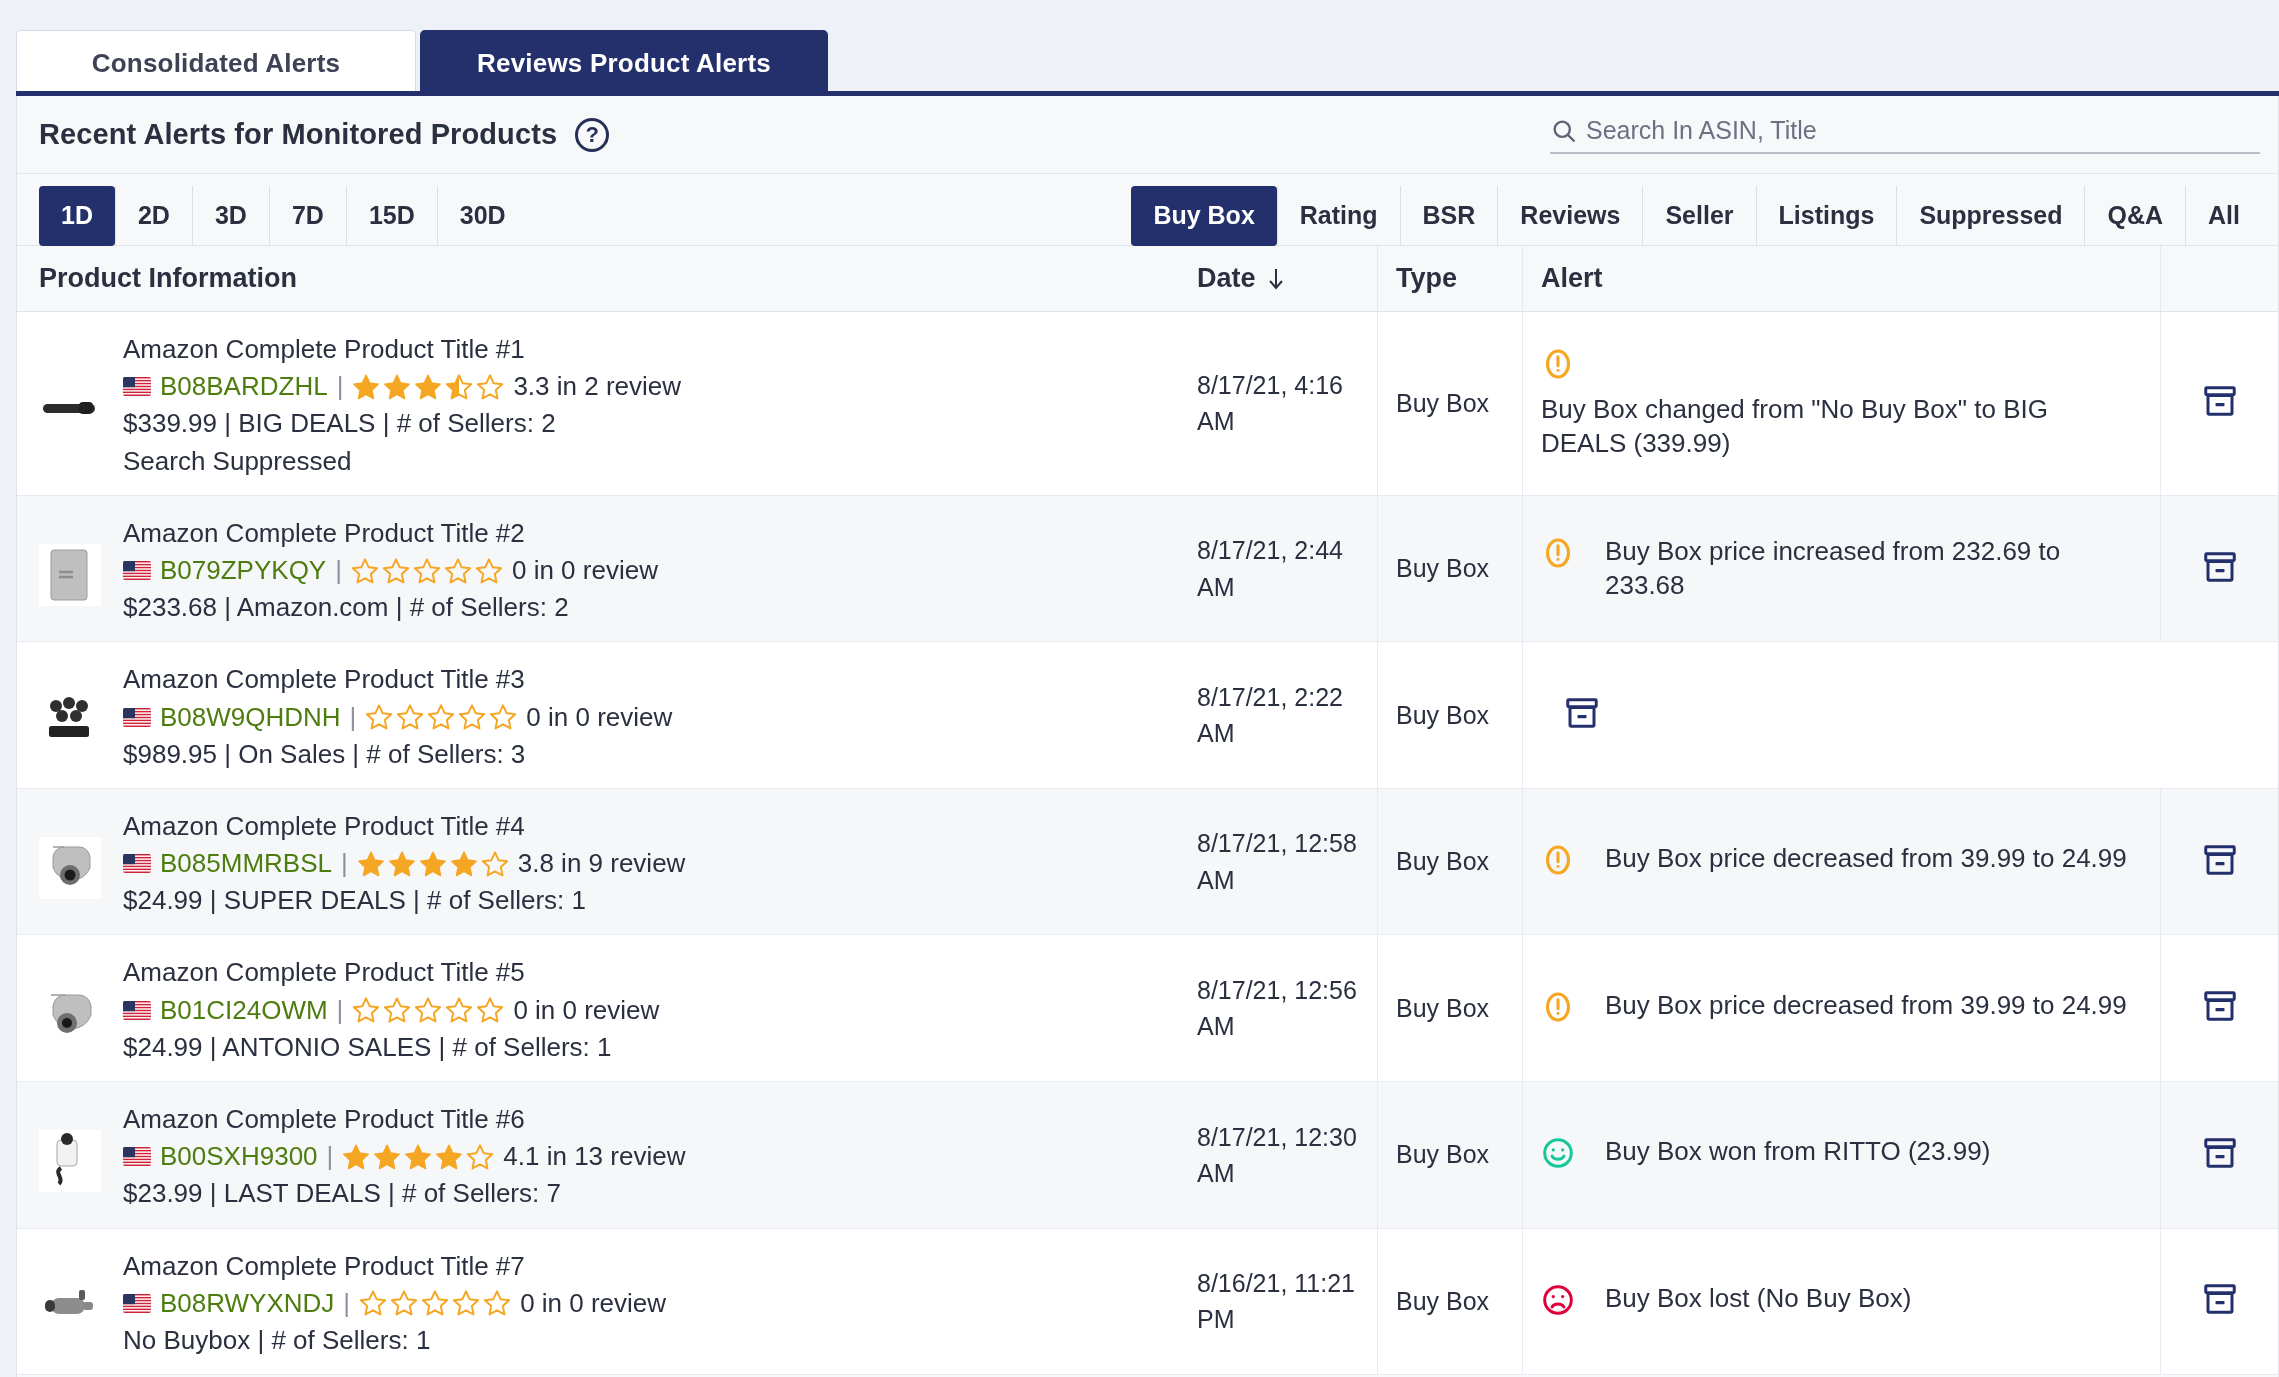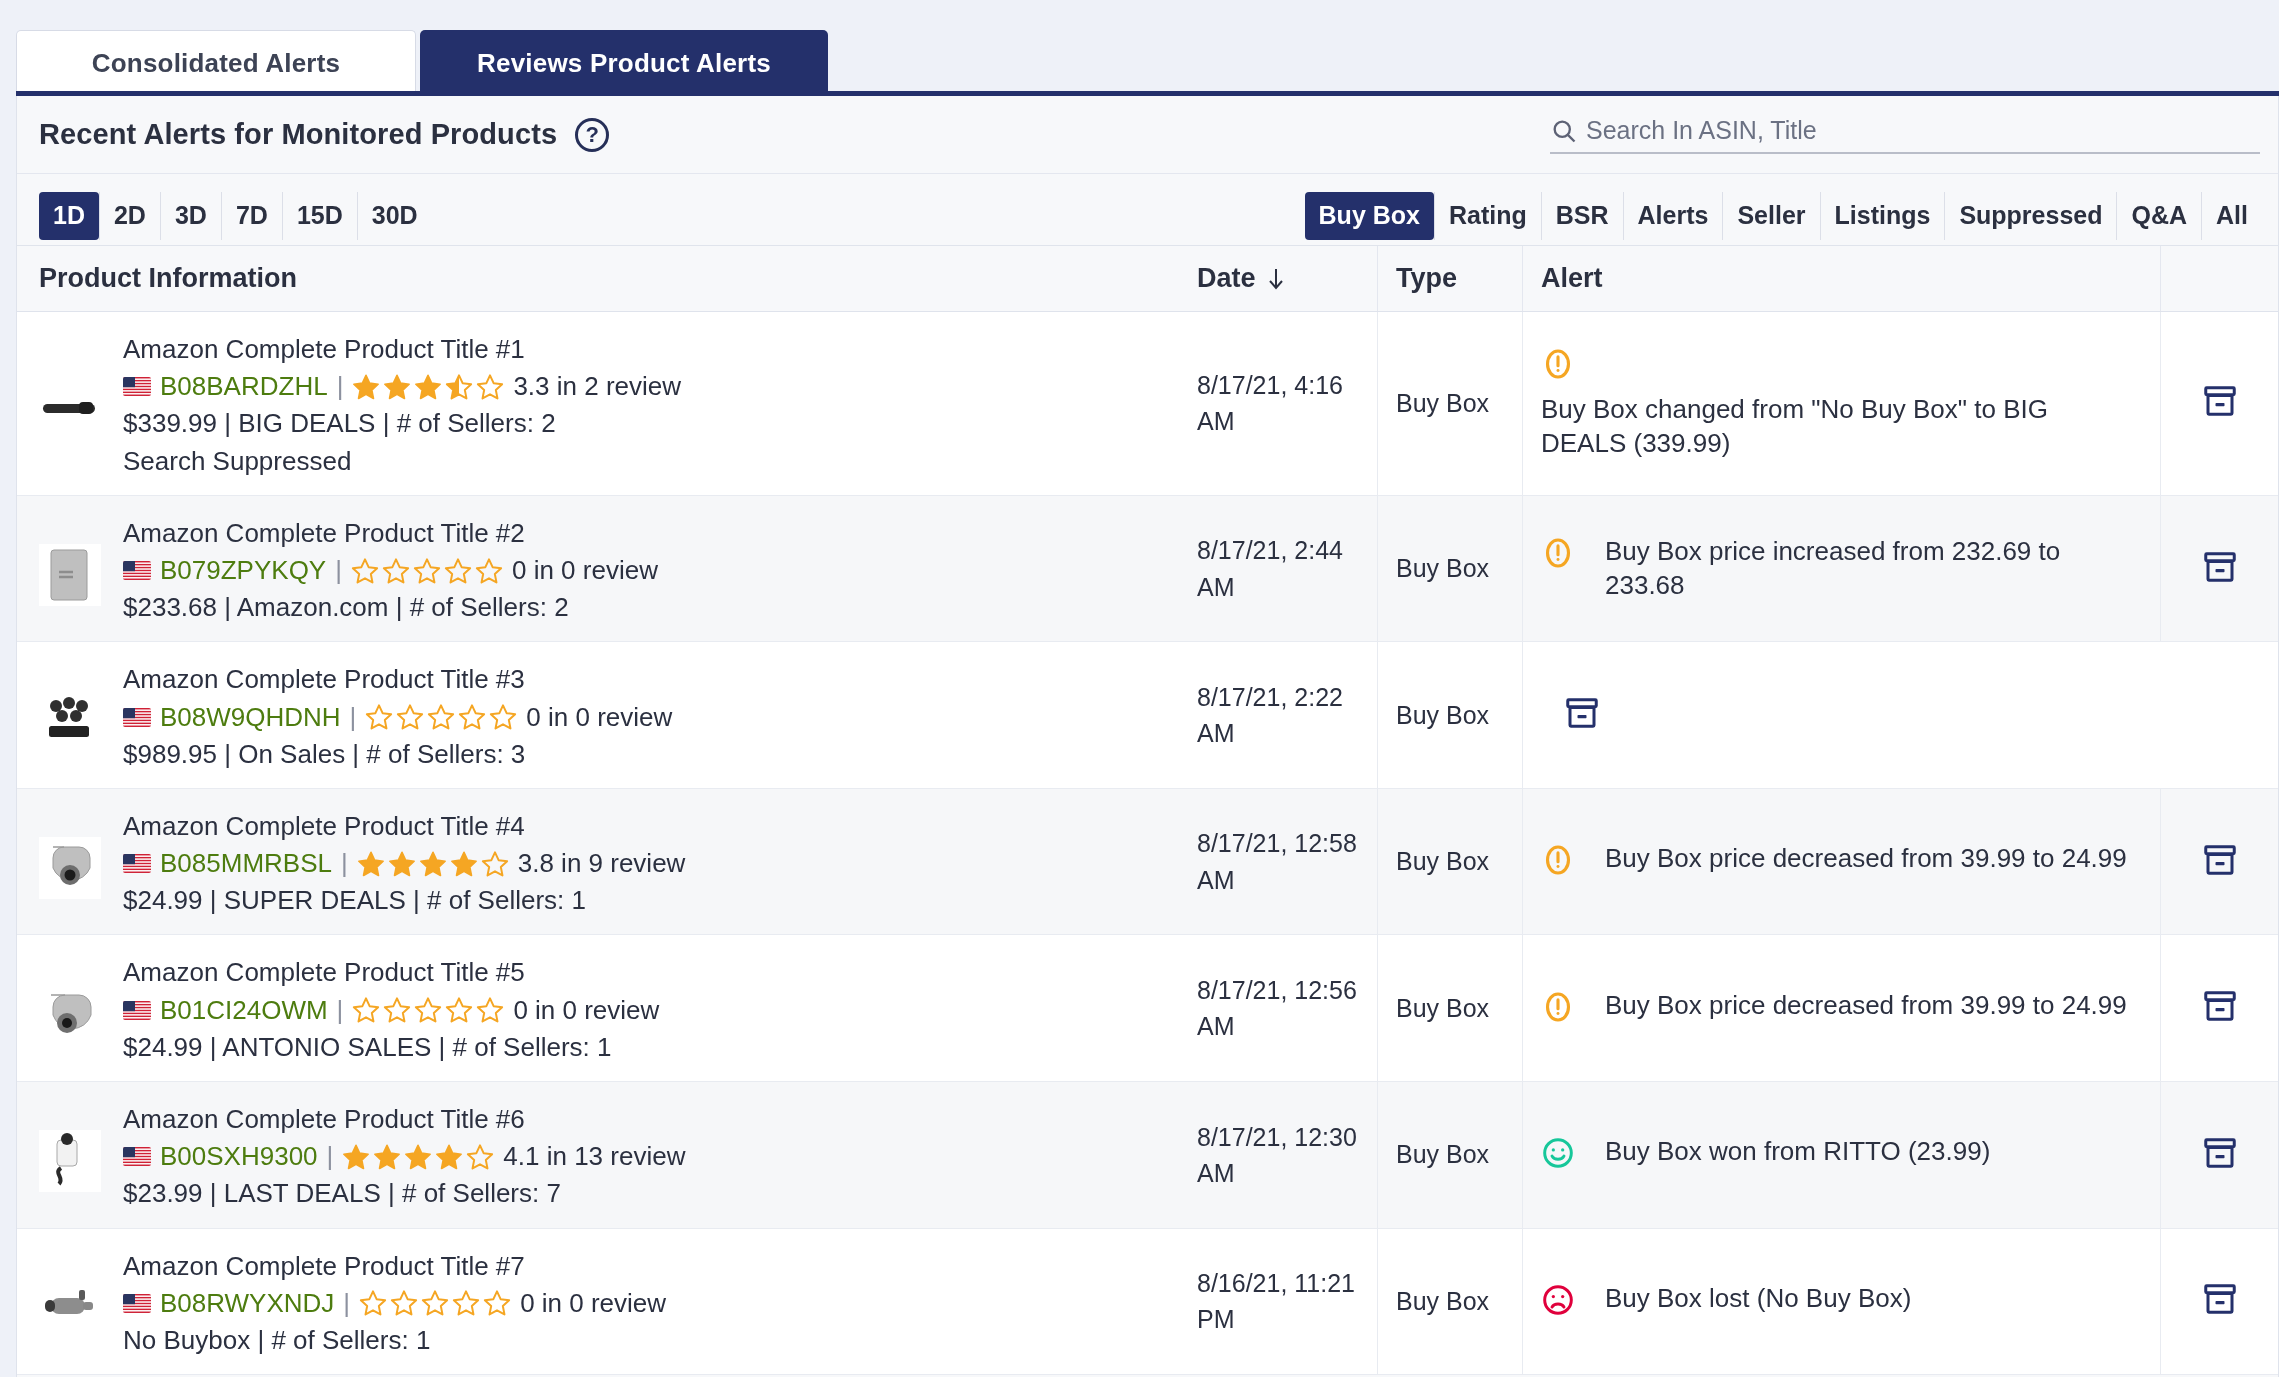--- a/index.html
+++ b/index.html
@@ -107,22 +107,22 @@
     align-items: center;
     padding: 0 16px 0 22px;
     border-bottom: 1px solid #e0e4ec;
     background: #f7f8fa;
   }
   .seg { display: flex; align-items: center; }
   .seg-btn {
     font-size: 25px;
     font-weight: bold;
     color: #2b3040;
-    padding: 0 14px;
-    height: 48px;
+    padding: 0 22px;
+    height: 60px;
     display: flex; align-items: center; justify-content: center;
     border-left: 1px solid #dcdfe8;
     cursor: pointer;
     user-select: none;
     white-space: nowrap;
     margin-top: 12px;
   }
   .seg-btn:first-child { border-left: none; }
   .seg-btn.on {
     background: #24306b;
@@ -259,21 +259,21 @@
       <div class="seg-btn">3D</div>
       <div class="seg-btn">7D</div>
       <div class="seg-btn">15D</div>
       <div class="seg-btn">30D</div>
     </div>
 
     <div class="seg seg-right">
       <div class="seg-btn on">Buy Box</div>
       <div class="seg-btn">Rating</div>
       <div class="seg-btn">BSR</div>
-      <div class="seg-btn">Alerts</div>
+      <div class="seg-btn">Reviews</div>
       <div class="seg-btn">Seller</div>
       <div class="seg-btn">Listings</div>
       <div class="seg-btn">Suppressed</div>
       <div class="seg-btn">Q&amp;A</div>
       <div class="seg-btn">All</div>
     </div>
   </div>
 
   <div class="thead">
     <div class="c-prod">Product Information</div>

